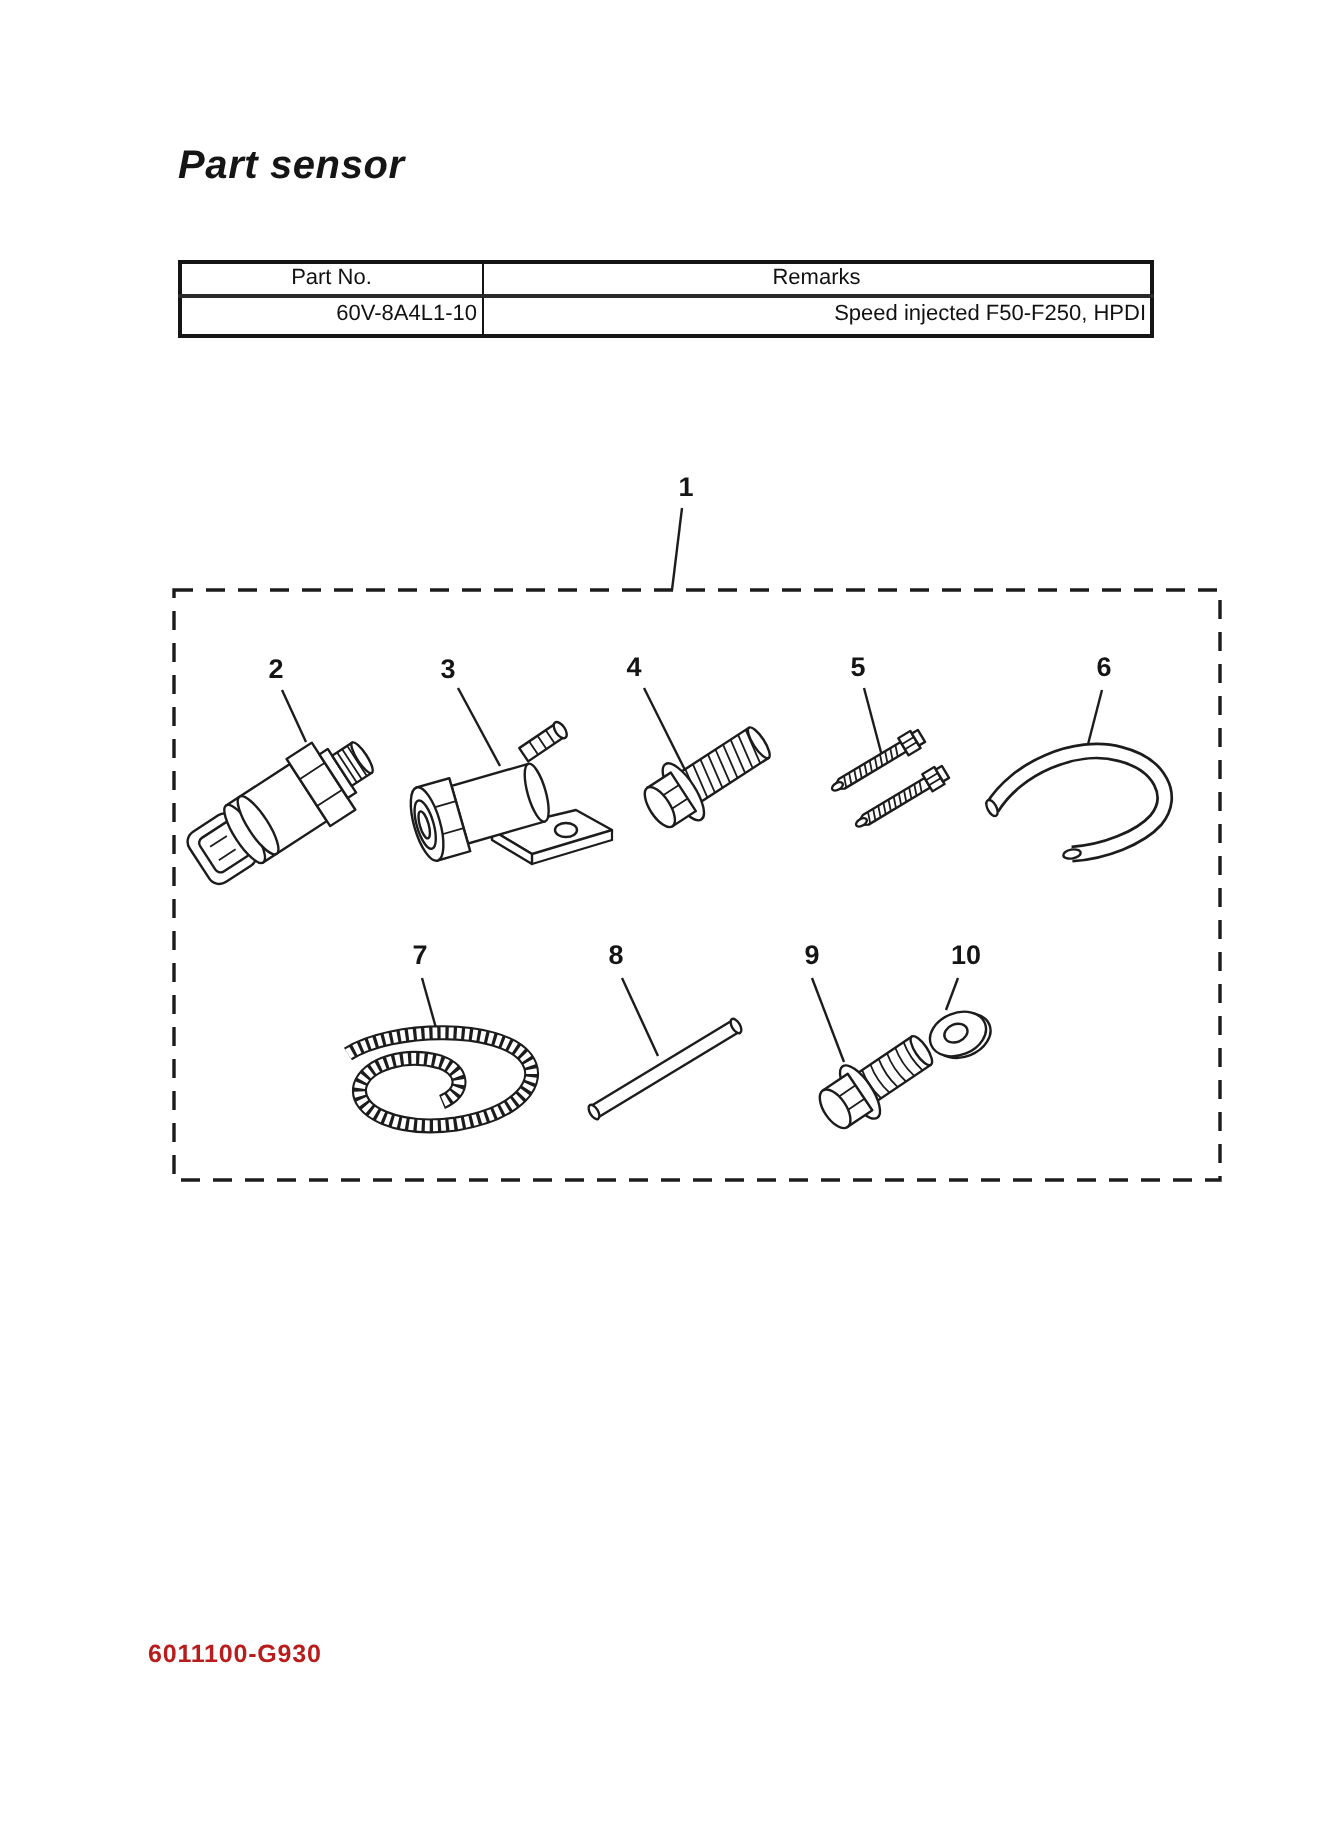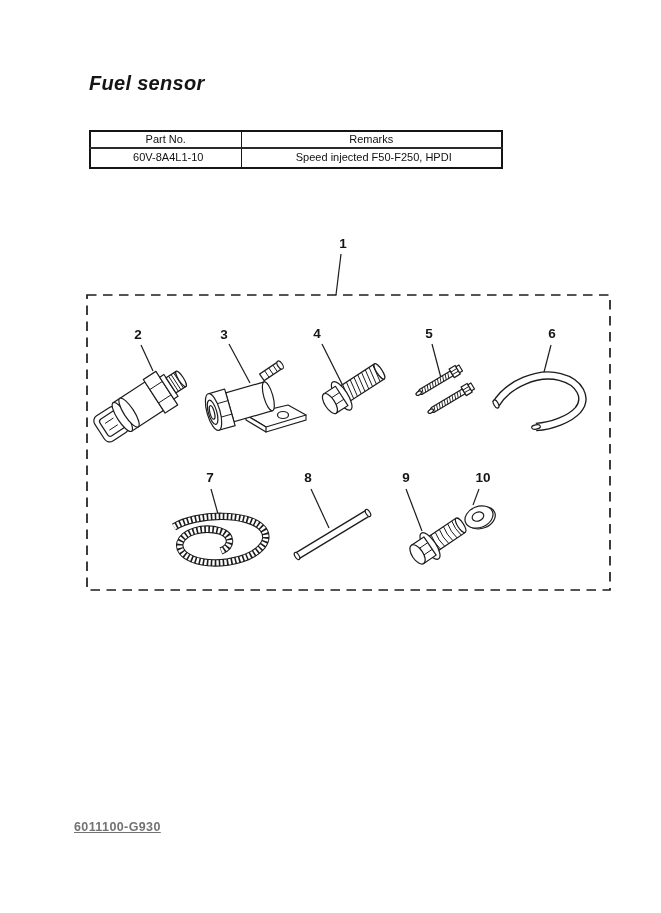--- a/index.html
+++ b/index.html
@@ -7,57 +7,57 @@
     position:relative; width:661px; height:913px; margin:0 auto;
     background:#ffffff; overflow:hidden;
     font-family:"Liberation Sans", sans-serif; color:#111;
   }
   .title {
     position:absolute; left:89px; top:72px; margin:0;
     font-size:20px; font-weight:bold; font-style:italic; letter-spacing:0.3px;
     color:#151515;
   }
   .parts-table {
-    position:absolute; left:89px; top:130px; width:414px;
+    position:absolute; left:89px; top:130px; width:488px;
     border-collapse:collapse; table-layout:fixed;
     font-size:11px; line-height:1.1; background:#fff;
     border:2px solid #151515;
   }
   .parts-table col.c1 { width:151px; }
   .parts-table th {
     border:1.3px solid #151515; border-bottom:2.4px solid #2a2a2a;
     font-weight:normal; text-align:center; height:13px; padding:1px 2px;
   }
   .parts-table td {
     border:1.3px solid #151515; height:15px; padding:1px 2px 2px 7px;
-    text-align:center; white-space:nowrap; overflow:hidden;
+    text-align:right; white-space:nowrap; overflow:hidden;
   }
   .diagram { position:absolute; left:0; top:0; }
   .footer-code {
     position:absolute; left:74px; top:820px;
-    font-size:12.5px; font-weight:bold; letter-spacing:0.4px; color:#737373;text-decoration:underline;
+    font-size:12.5px; font-weight:bold; letter-spacing:0.4px; color:#b91c1c;
   }
   
   .fw { fill:#ffffff; stroke:#1c1c1c; stroke-width:1.2; stroke-linejoin:round; }
   .ln { fill:none; stroke:#1c1c1c; stroke-width:1.1; stroke-linecap:round; }
   .thin { fill:none; stroke:#1c1c1c; stroke-width:0.9; }
   .leader { stroke:#1c1c1c; stroke-width:1.2; }
   .callout-num {
     font-family:"Liberation Sans", sans-serif; font-size:13.5px; font-weight:bold;
     fill:#151515; text-anchor:middle;
   }
   .tube-out { fill:none; stroke:#1c1c1c; }
   .tube-in  { fill:none; stroke:#ffffff; }
 </style>
 </head>
 <body>
 
 <div class="page">
 
-  <h1 class="title">Fuel sensor</h1>
+  <h1 class="title">Part sensor</h1>
 
   <table class="parts-table">
     <colgroup>
         <col class="c1">
         <col>
       </colgroup>
     <thead>
       <tr>
         <th>Part No.</th>
         <th>Remarks</th>

